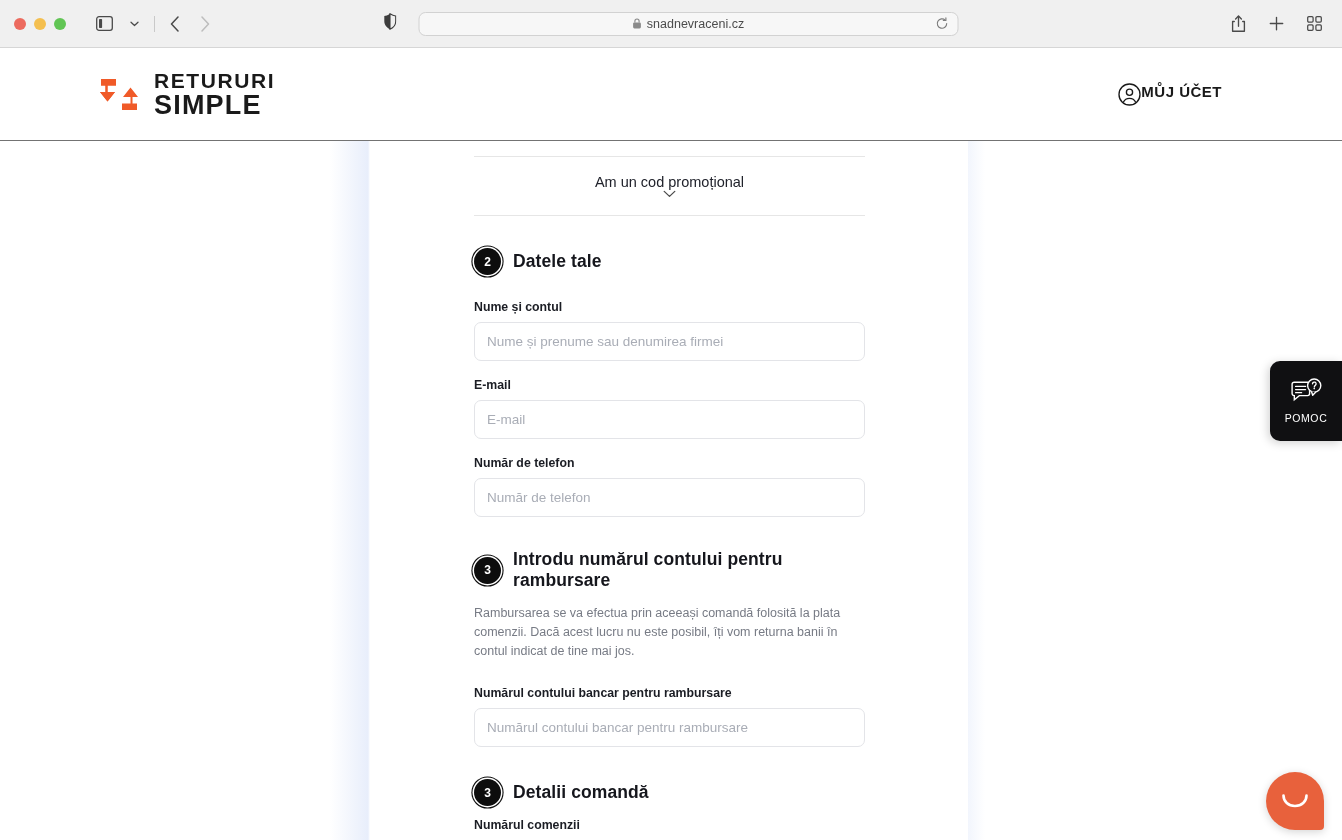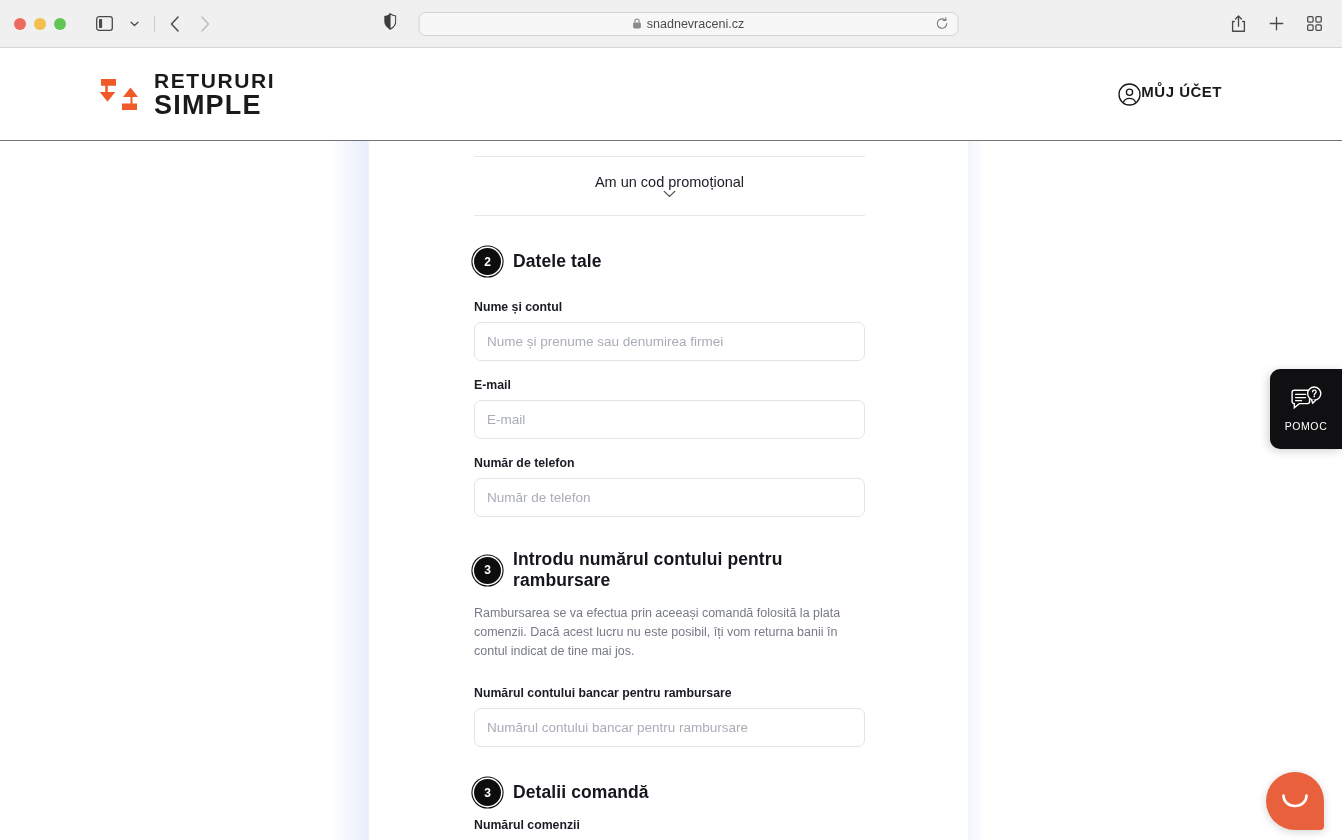--- a/index.html
+++ b/index.html
@@ -165,21 +165,21 @@
     outline: none;
   }
   .field-input::placeholder { color: #a9adb6; }
 
   .mt-sm { margin-top: 12px; }
   .mt-lg { margin-top: 25px; }
 
   
   .help-widget {
     position: absolute;
-    right: 0; top: 228px;
+    right: 0; top: 220px;
     width: 72px; height: 80px;
     background: #101012;
     border-radius: 10px 0 0 10px;
     display: flex; flex-direction: column;
     align-items: center; justify-content: center; gap: 7px;
     color: #ffffff;
     box-shadow: -2px 2px 10px rgba(0,0,0,0.18);
     z-index: 20;
   }
   .help-label { font-size: 10.5px; letter-spacing: 0.6px; }

